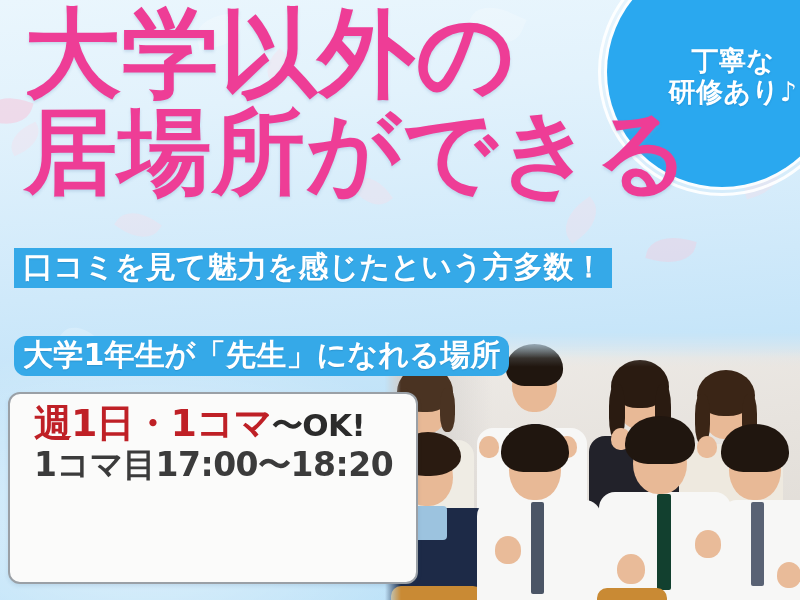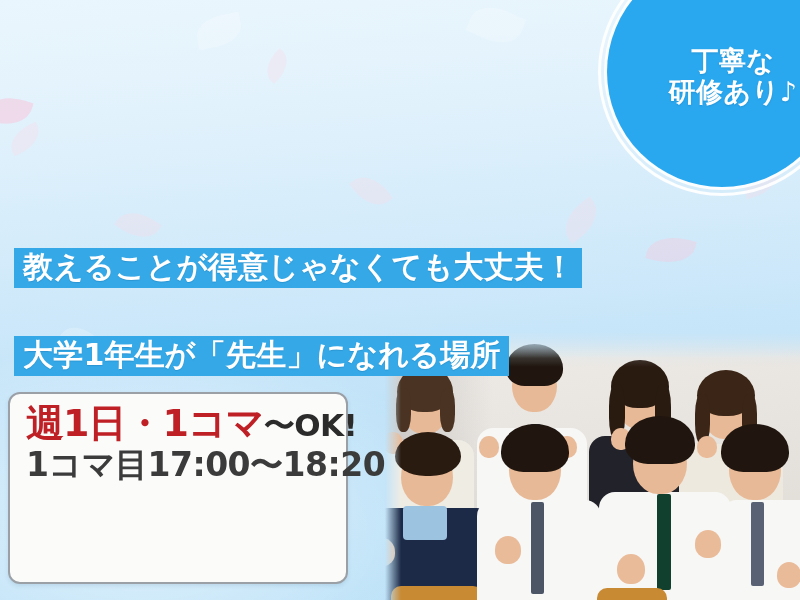--- a/index.html
+++ b/index.html
@@ -94,27 +94,27 @@
     position:absolute;background:#35a9e8;color:#ffffff;
     font-family:"DejaVu Sans","Liberation Sans",sans-serif;
     font-weight:bold;white-space:nowrap;
     display:flex;align-items:center;
     padding:1px 8px 3px 9px;box-sizing:border-box;
     letter-spacing:.2px;
     text-shadow:0 1px 1px rgba(0,70,120,.20);
   }
   #bar1{left:14px;top:248px;height:40px;font-size:30px;}
   #bar2{left:14px;top:292px;height:40px;font-size:30px;}
-  #bar3{left:14px;top:336px;height:40px;font-size:30px;}
+  #bar3{left:14px;top:336px;height:40px;font-size:30px;border-radius:12px;}
 
   
   #panel{
-    position:absolute;left:8px;top:392px;width:340px;height:192px;
+    position:absolute;left:8px;top:392px;width:410px;height:192px;
     background:#fbfbfa;border:2px solid #9aa0a6;border-radius:12px;
-    box-sizing:border-box;padding:6px 10px 4px 16px;
+    box-sizing:border-box;padding:6px 10px 4px 24px;
     box-shadow:0 2px 4px rgba(40,80,120,.12);
   }
   #panel-head{
     font-family:"DejaVu Sans","Liberation Sans",sans-serif;
     font-weight:bold;white-space:nowrap;line-height:1;
     margin:4px 0 2px 0;
   }
   #panel-head .red{color:#bf2026;font-size:38px;letter-spacing:-1px;}
   #panel-head .ok{color:#2b2b2b;font-size:31px;letter-spacing:-.5px;}
   .slot{
@@ -225,22 +225,26 @@
 
   <div id="badge-wrap">
     <div id="badge-ring"></div>
     <div id="badge-circle"></div>
     <div id="badge-text">
       <span class="l1">丁寧な</span>
       <span class="l2">研修あり♪</span>
     </div>
   </div>
 
-
-  <div class="bluebar" id="bar1">教えることが得意じゃなくても大丈夫！</div>
+  <div id="headline">
+    <span class="hl1">大学以外の</span>
+    <span class="hl2">居場所ができる</span>
+  </div>
+
+  <div class="bluebar" id="bar1">口コミを見て魅力を感じたという方多数！</div>
   <div class="bluebar" id="bar3">大学1年生が「先生」になれる場所</div>
 
   <div id="panel">
     <div id="panel-head">
       <span class="red">週1日・1コマ</span><span class="ok">〜OK!</span>
     </div>
     <div class="slot">1コマ目17:00〜18:20</div>
   </div>
 
 </div>

